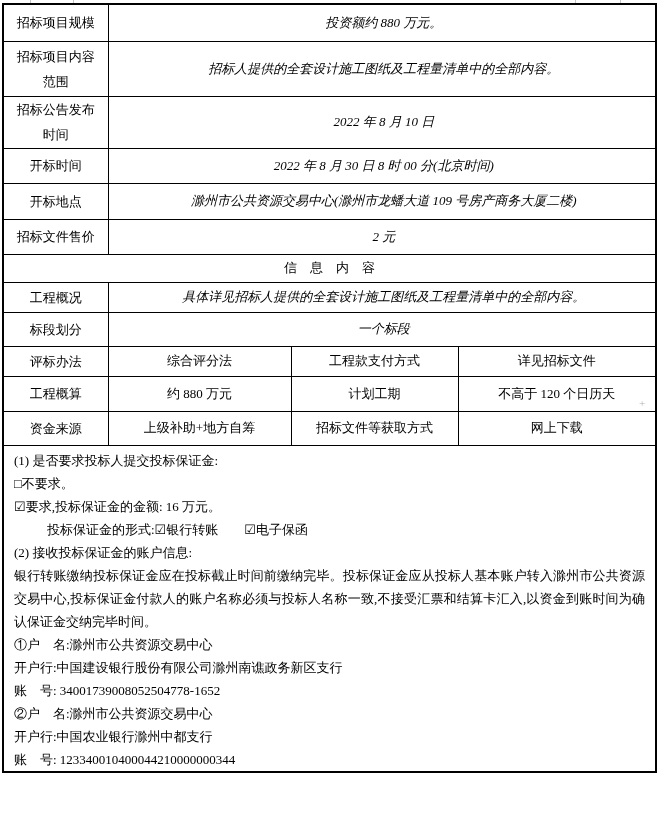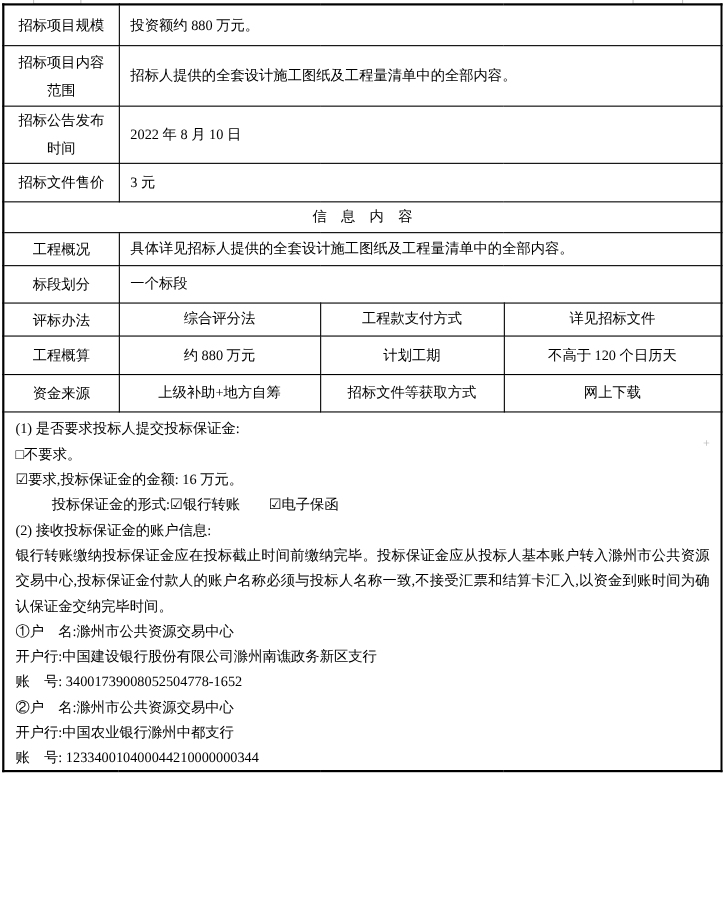--- a/index.html
+++ b/index.html
@@ -26,21 +26,21 @@
     overflow: hidden;
   }
   td.lbl { text-align: center; }
   td.lbl .lin {
     display: inline-block;
     width: 84px;
     text-align: center;
     line-height: 25px;
     vertical-align: middle;
   }
-  td.val { padding-left: 10px; padding-right: 6px; text-align: left; }
+  td.val { padding-left: 10px; padding-right: 6px; text-align: center; font-style: italic; }
   td.ctr { text-align: center; }
   td.sec {
     text-align: center;
     letter-spacing: 13px;
     text-indent: 13px;
     margin-top: 36px;
   }
   td.block { vertical-align: top; padding: 3px 10px 0 10px; }
   .bl { line-height: 23px; white-space: pre-wrap; }
   .bl.indent { padding-left: 33px; }
@@ -88,25 +88,33 @@
       <td class="lbl"><span class="lin">招标项目内容范围</span></td>
       <td class="val" colspan="3">招标人提供的全套设计施工图纸及工程量清单中的全部内容。</td>
     </tr>
 
     <tr style="height:52px">
       <td class="lbl"><span class="lin">招标公告发布时间</span></td>
       <td class="val" colspan="3">2022 年 8 月 10 日</td>
     </tr>
 
 
+    <tr style="height:35px">
+      <td class="lbl"><span class="lin">开标时间</span></td>
+      <td class="val" colspan="3">2022 年 8 月 30 日 8 时 00 分(北京时间)</td>
+    </tr>
 
+    <tr style="height:36px">
+      <td class="lbl"><span class="lin">开标地点</span></td>
+      <td class="val" colspan="3">滁州市公共资源交易中心(滁州市龙蟠大道 109 号房产商务大厦二楼)</td>
+    </tr>
 
     <tr style="height:35px">
       <td class="lbl"><span class="lin">招标文件售价</span></td>
-      <td class="val" colspan="3">3 元</td>
+      <td class="val" colspan="3">2 元</td>
     </tr>
 
     <tr style="height:28px">
       <td class="sec" colspan="4">信息内容</td>
     </tr>
 
     <tr style="height:30px">
       <td class="lbl"><span class="lin">工程概况</span></td>
       <td class="val" colspan="3">具体详见招标人提供的全套设计施工图纸及工程量清单中的全部内容。</td>
     </tr>

